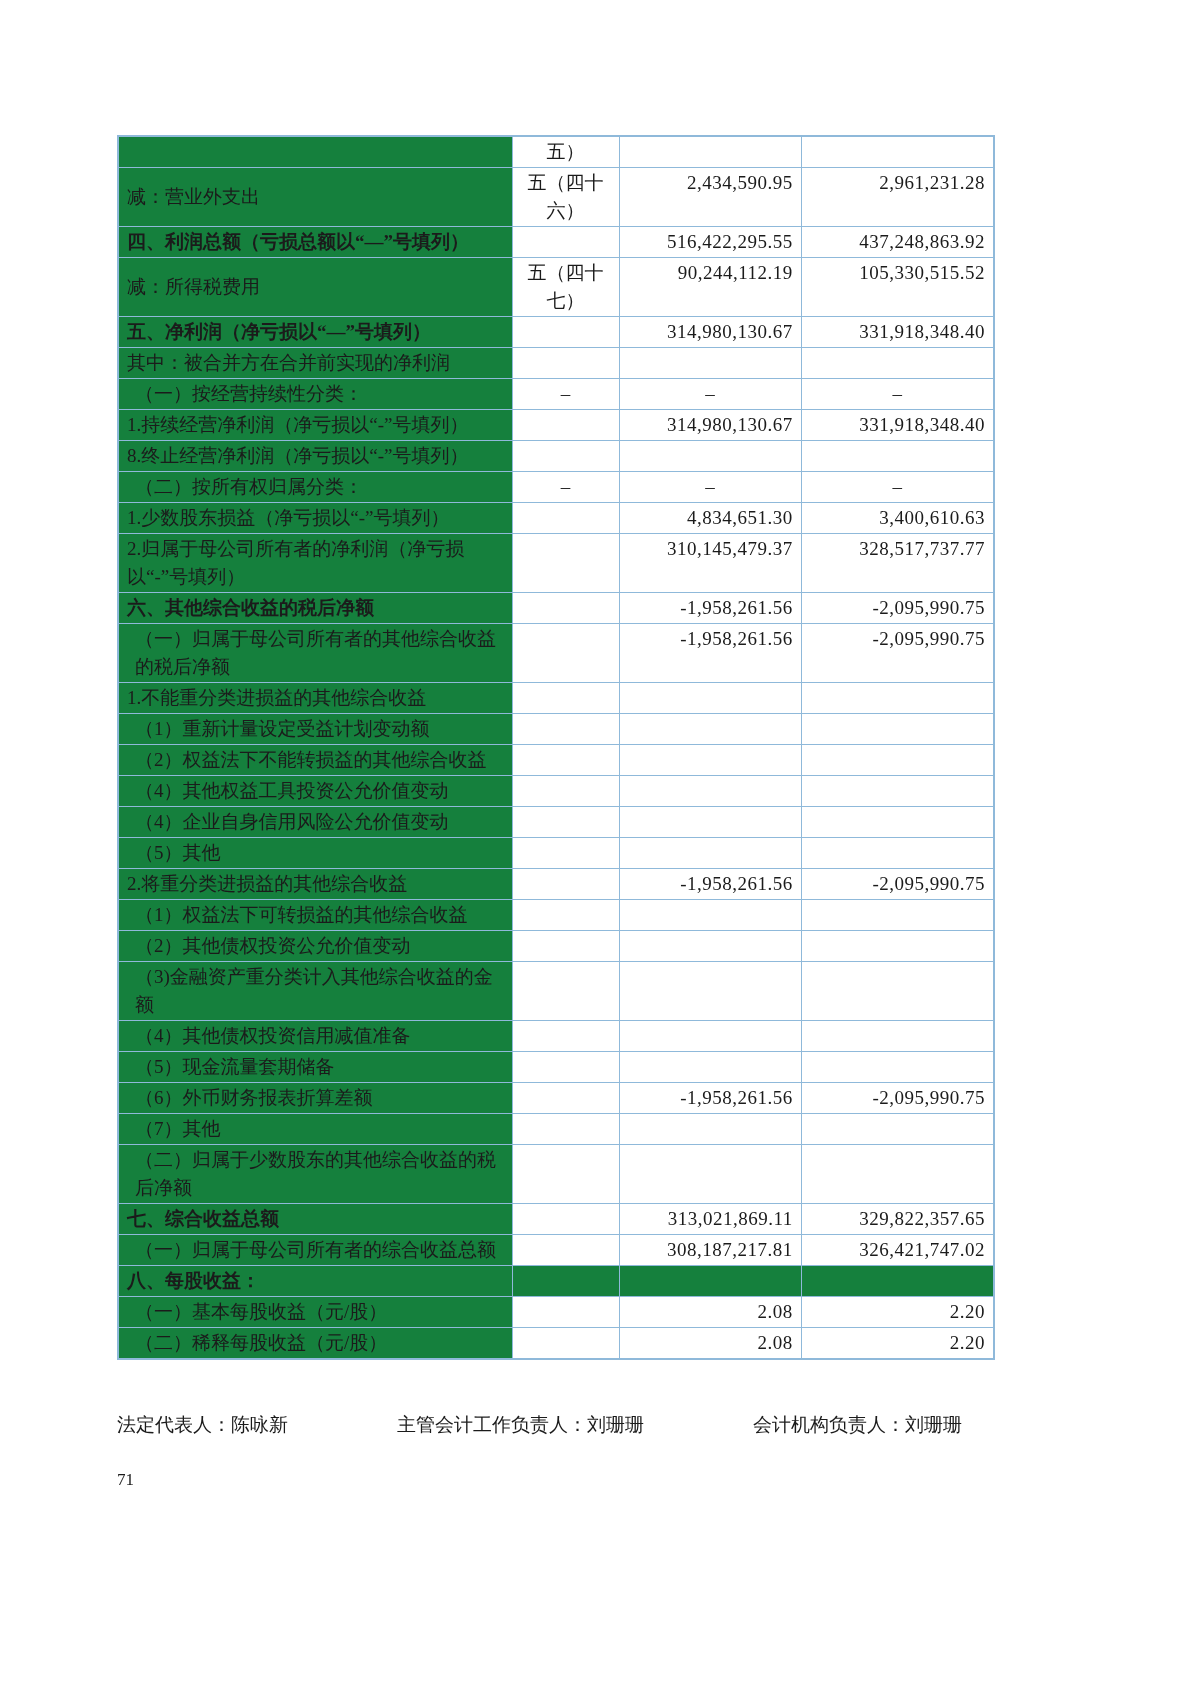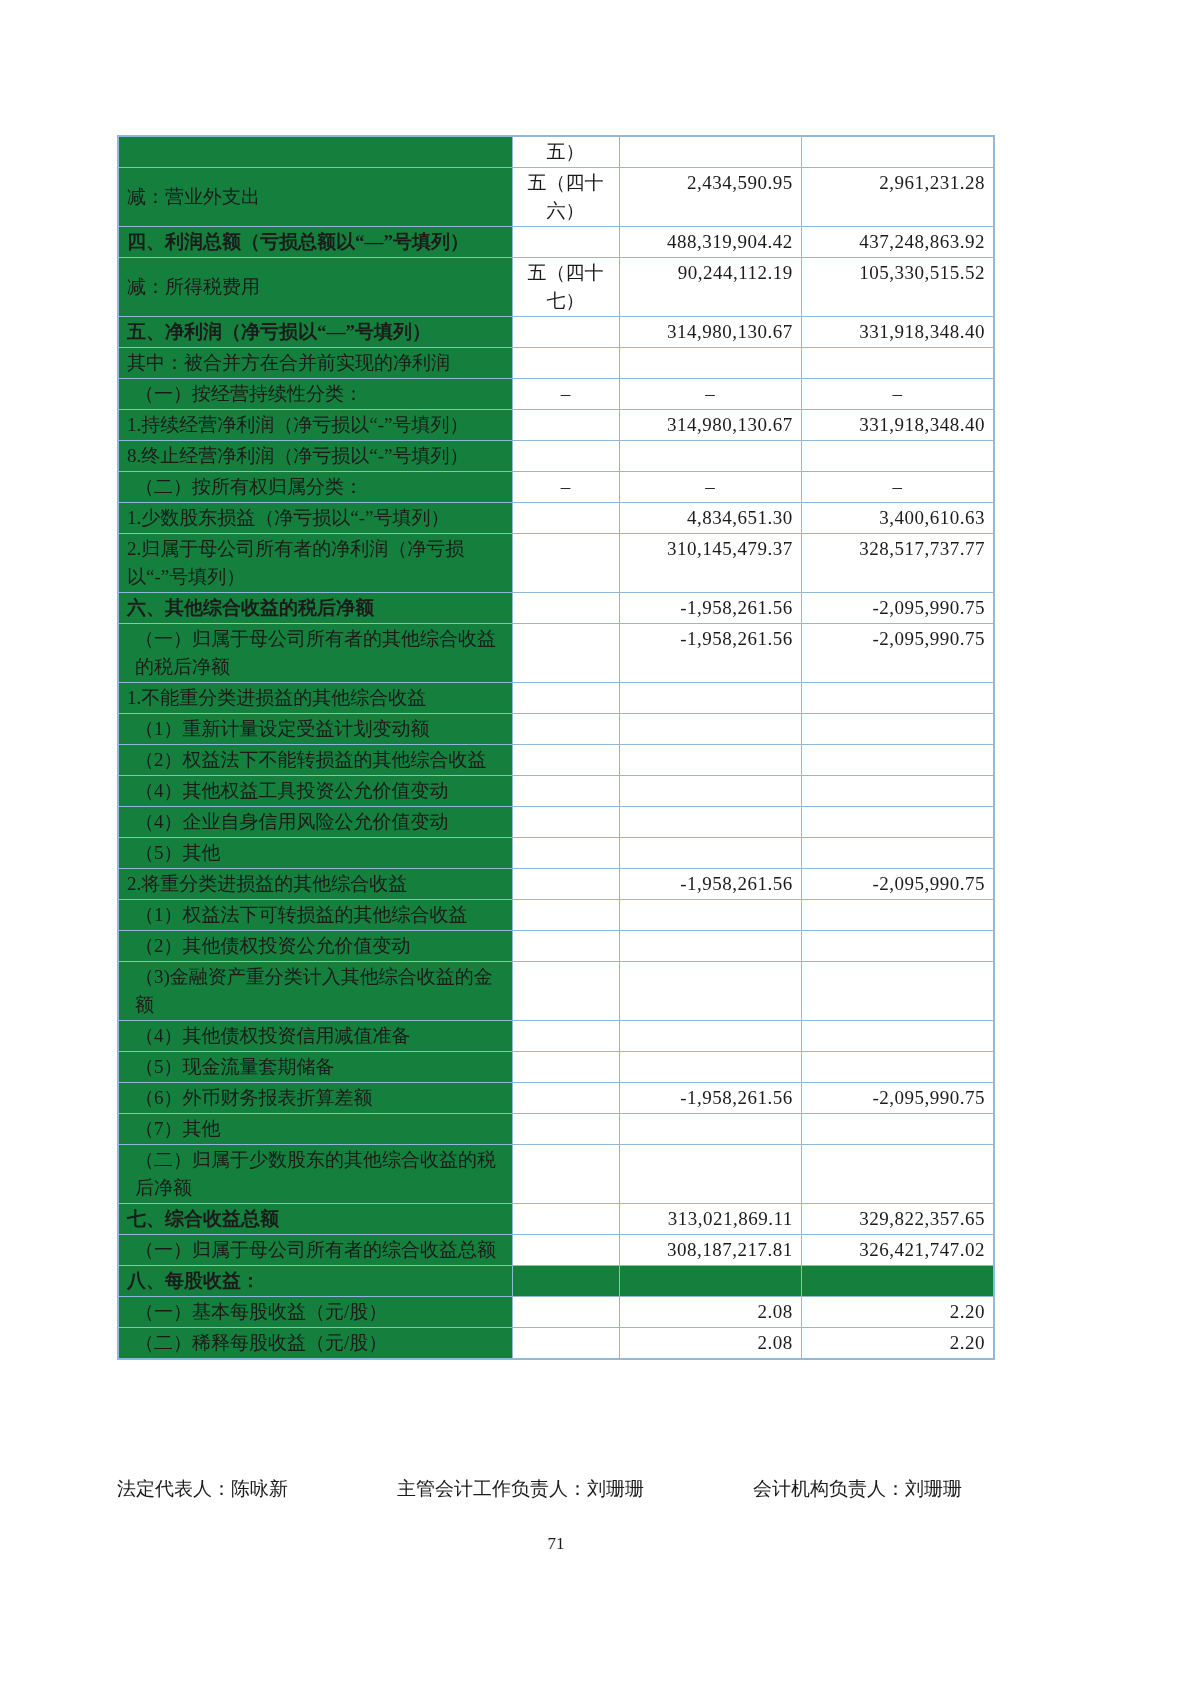--- a/index.html
+++ b/index.html
@@ -42,29 +42,29 @@
     text-align: right;
     vertical-align: top;
     letter-spacing: 0.5px;
     background: #ffffff;
   }
   td.dash { text-align: center; }
   tr.gray-row td { background: #15803d; }
 
   .signature-line {
     width: 845px;
-    margin: 116px 0 0 117px;
+    margin: 52px 0 0 117px;
     display: flex;
     justify-content: space-between;
     font-size: 19px;
   }
   .page-number {
     width: 878px;
     margin: 32px 0 0 117px;
-    text-align: center;
+    text-align: left;
     font-size: 17px;
   }
 </style>
 </head>
 <body>
 
 <div class="page">
   <div class="content">
     <table class="statement">
       <colgroup>
@@ -82,21 +82,21 @@
           </tr>
           <tr>
             <td class="label">减：营业外支出</td>
             <td class="note">五（四十六）</td>
             <td class="val">2,434,590.95</td>
             <td class="val">2,961,231.28</td>
           </tr>
           <tr>
             <td class="label bold">四、利润总额（亏损总额以“—”号填列）</td>
             <td class="note"></td>
-            <td class="val">488,319,904.42</td>
+            <td class="val">516,422,295.55</td>
             <td class="val">437,248,863.92</td>
           </tr>
           <tr>
             <td class="label">减：所得税费用</td>
             <td class="note">五（四十七）</td>
             <td class="val">90,244,112.19</td>
             <td class="val">105,330,515.52</td>
           </tr>
           <tr>
             <td class="label bold">五、净利润（净亏损以“—”号填列）</td>

